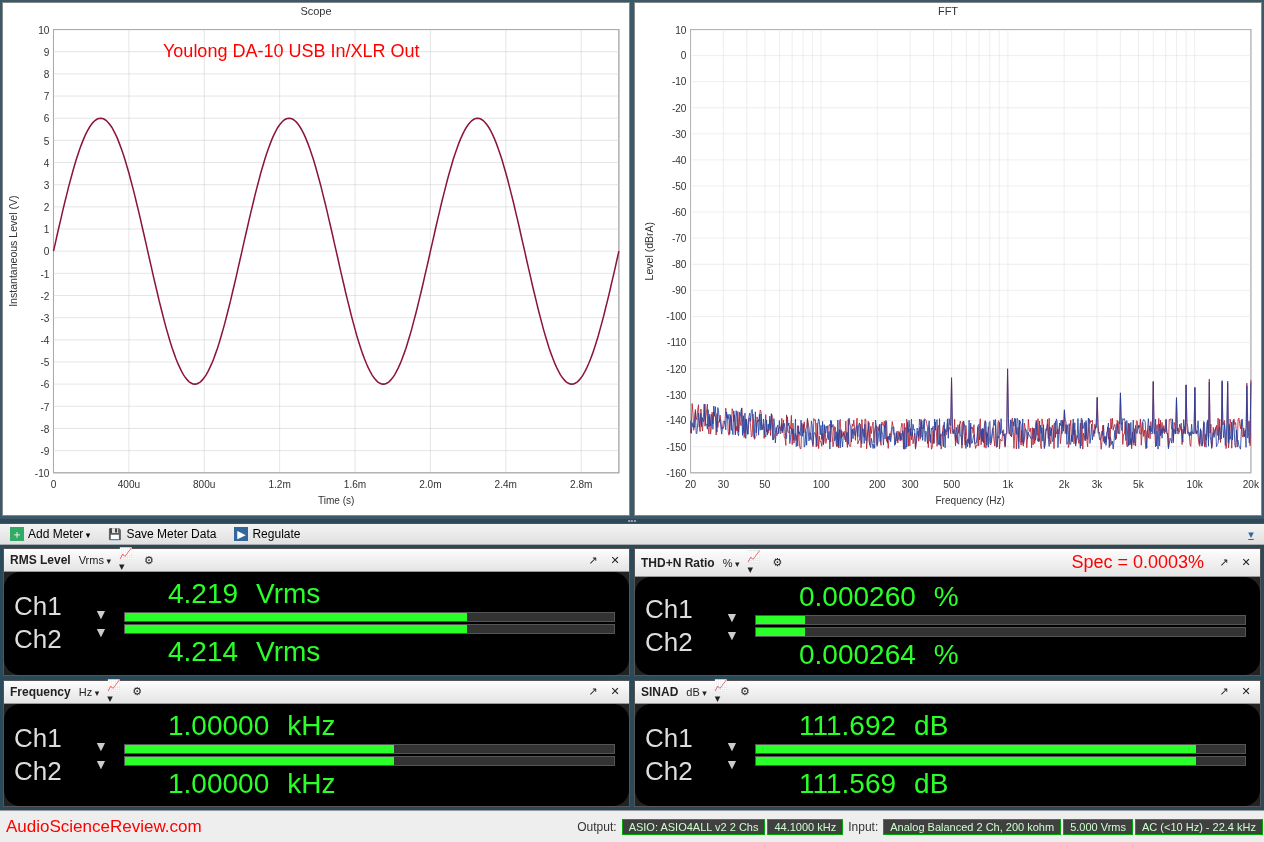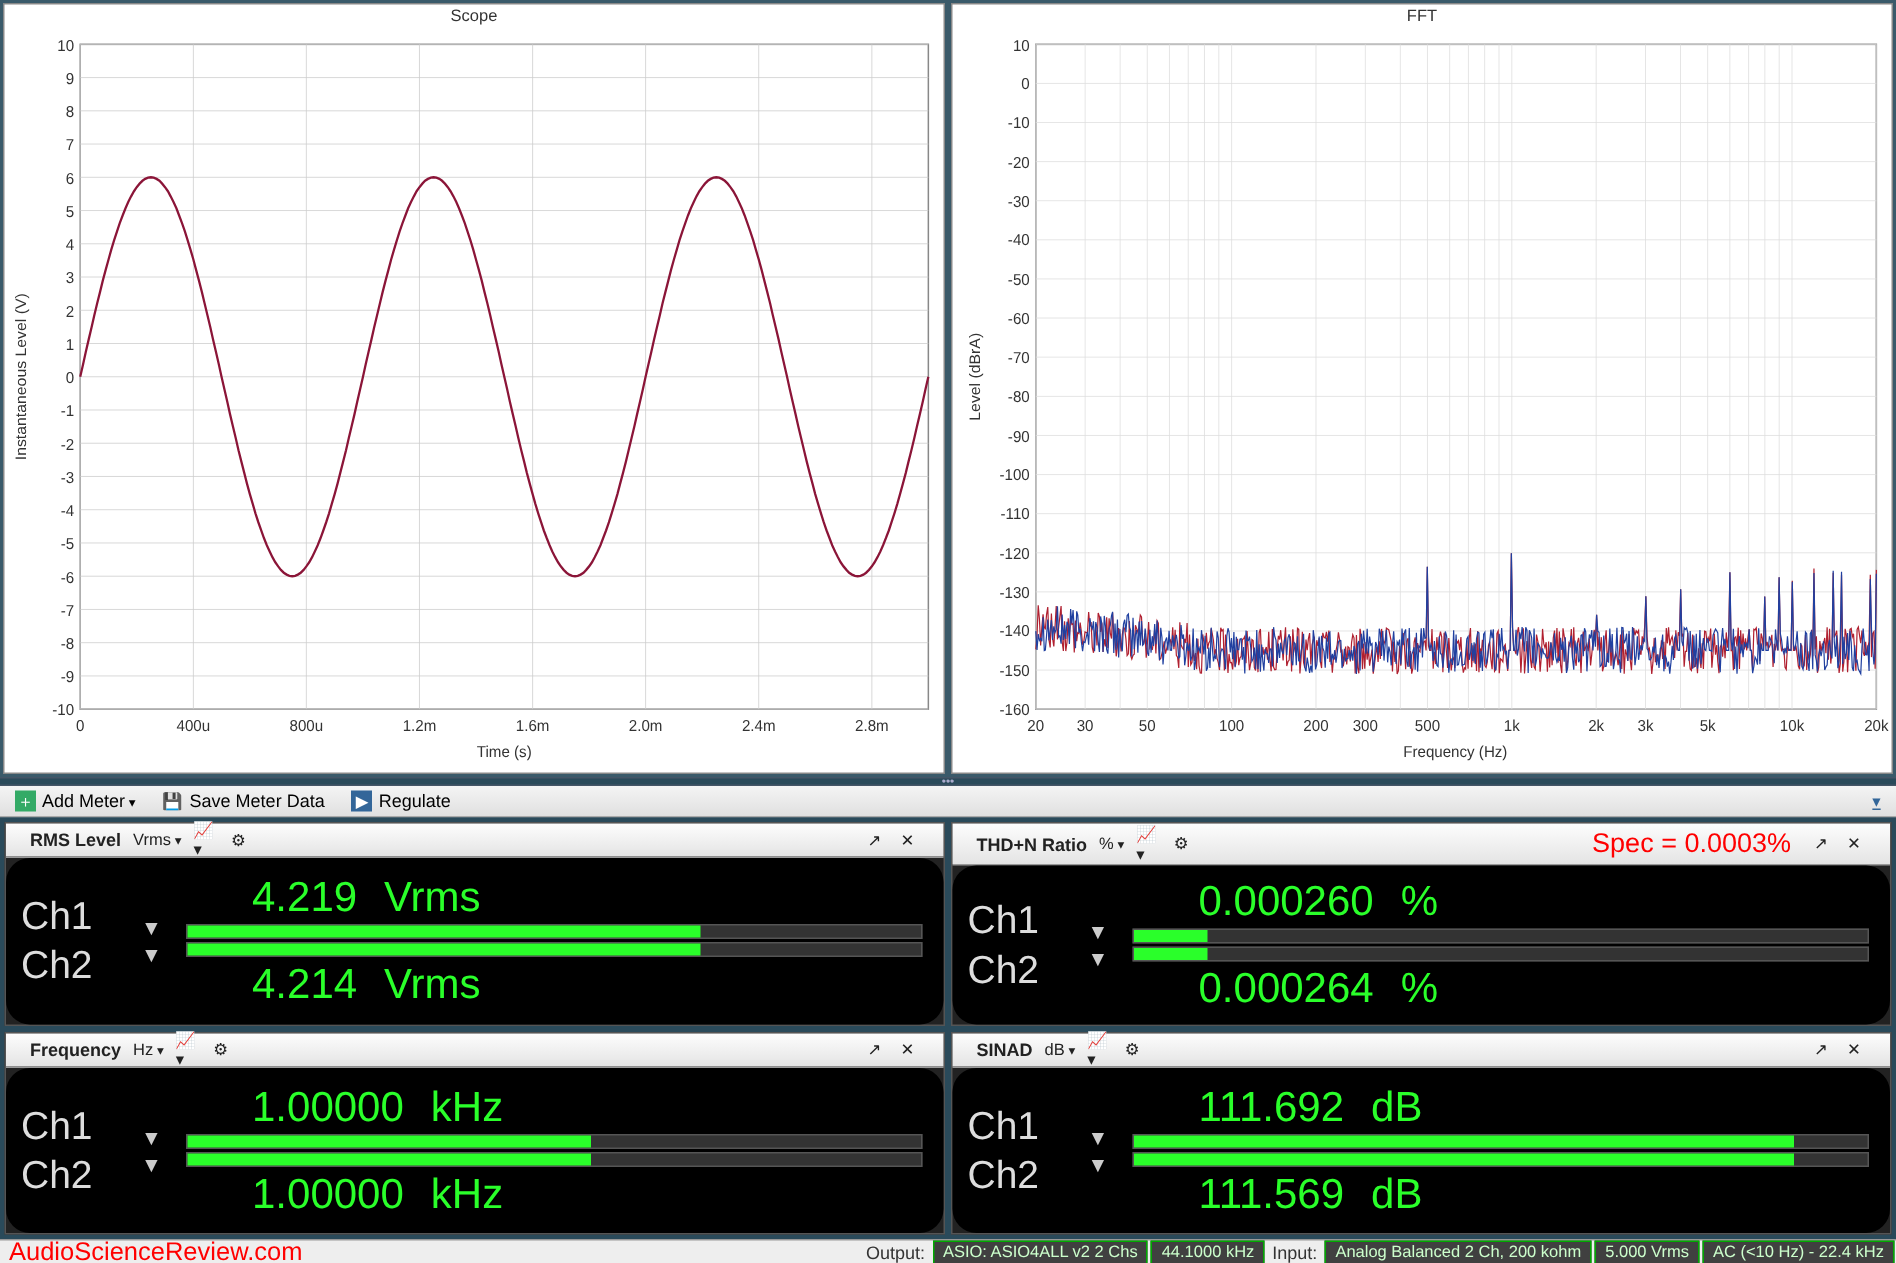--- a/index.html
+++ b/index.html
@@ -85,21 +85,21 @@
 }
 .meter-panel {
   background: #222;
   border: 1px solid #555;
   display: flex;
   flex-direction: column;
 }
 .meter-header {
   background: linear-gradient(#fdfdfd, #e4e4e4);
   border-bottom: 1px solid #999;
-  padding: 3px 16px;
+  padding: 3px 6px;
   display: flex;
   align-items: center;
   gap: 6px;
   font-size: 12px;
   color: #222;
 }
 .meter-header .title { font-weight: bold; }
 .meter-header .unit-dd {
   font-size: 11px;
   padding: 0 2px;
@@ -170,21 +170,21 @@
   margin: 0 4px;
 }
 .meter-row-top { align-items: flex-end; }
 .meter-row-bottom { align-items: flex-start; }
 .status-bar {
   background: #eee;
   border-top: 1px solid #999;
   display: flex;
   align-items: center;
   font-size: 12px;
-  height: 16px;
+  height: 32px;
 }
 .footer-text {
   color: #ff0000;
   font-size: 17px;
   padding: 0 6px;
 }
 .status-spacer { flex: 1; }
 .status-label {
   color: #333;
   padding: 0 4px;
@@ -280,20 +280,21 @@
               <text x="423.3" y="444">2.0m</text>
             <text x="498" y="444">2.4m</text>
               <text x="572.7" y="444">2.8m</text>
           </g>
           <text x="330" y="460" font-size="10" fill="#333" text-anchor="middle">Time (s)</text>
           <text x="14" y="220" font-size="10" fill="#333" text-anchor="middle" transform="rotate(-90 14 220)">Instantaneous Level (V)</text>
 
           <path id="sine" stroke="#8b1538" stroke-width="1.5" fill="none" d="M50.0 220.0 L51.9 212.1 L53.7 204.2 L55.6 196.4 L57.5 188.7 L59.3 181.1 L61.2 173.6 L63.1 166.4 L64.9 159.3 L66.8 152.5 L68.7 145.9 L70.5 139.7 L72.4 133.7 L74.3 128.1 L76.1 122.9 L78.0 118.1 L79.9 113.6 L81.7 109.6 L83.6 106.0 L85.5 102.8 L87.3 100.2 L89.2 98.0 L91.1 96.2 L92.9 95.0 L94.8 94.2 L96.7 94.0 L98.5 94.2 L100.4 95.0 L102.3 96.2 L104.1 98.0 L106.0 100.2 L107.9 102.8 L109.7 106.0 L111.6 109.6 L113.5 113.6 L115.3 118.1 L117.2 122.9 L119.1 128.1 L120.9 133.7 L122.8 139.7 L124.7 145.9 L126.5 152.5 L128.4 159.3 L130.3 166.4 L132.1 173.6 L134.0 181.1 L135.9 188.7 L137.7 196.4 L139.6 204.2 L141.5 212.1 L143.3 220.0 L145.2 227.9 L147.1 235.8 L148.9 243.6 L150.8 251.3 L152.7 258.9 L154.5 266.4 L156.4 273.6 L158.3 280.7 L160.1 287.5 L162.0 294.1 L163.9 300.3 L165.7 306.3 L167.6 311.9 L169.5 317.1 L171.3 321.9 L173.2 326.4 L175.1 330.4 L176.9 334.0 L178.8 337.2 L180.7 339.8 L182.5 342.0 L184.4 343.8 L186.3 345.0 L188.1 345.8 L190.0 346.0 L191.9 345.8 L193.7 345.0 L195.6 343.8 L197.5 342.0 L199.3 339.8 L201.2 337.2 L203.1 334.0 L204.9 330.4 L206.8 326.4 L208.7 321.9 L210.5 317.1 L212.4 311.9 L214.3 306.3 L216.1 300.3 L218.0 294.1 L219.9 287.5 L221.7 280.7 L223.6 273.6 L225.5 266.4 L227.3 258.9 L229.2 251.3 L231.1 243.6 L232.9 235.8 L234.8 227.9 L236.7 220.0 L238.5 212.1 L240.4 204.2 L242.3 196.4 L244.1 188.7 L246.0 181.1 L247.9 173.6 L249.7 166.4 L251.6 159.3 L253.5 152.5 L255.3 145.9 L257.2 139.7 L259.1 133.7 L260.9 128.1 L262.8 122.9 L264.7 118.1 L266.5 113.6 L268.4 109.6 L270.3 106.0 L272.1 102.8 L274.0 100.2 L275.9 98.0 L277.7 96.2 L279.6 95.0 L281.5 94.2 L283.3 94.0 L285.2 94.2 L287.1 95.0 L288.9 96.2 L290.8 98.0 L292.7 100.2 L294.5 102.8 L296.4 106.0 L298.3 109.6 L300.1 113.6 L302.0 118.1 L303.9 122.9 L305.7 128.1 L307.6 133.7 L309.5 139.7 L311.3 145.9 L313.2 152.5 L315.1 159.3 L316.9 166.4 L318.8 173.6 L320.7 181.1 L322.5 188.7 L324.4 196.4 L326.3 204.2 L328.1 212.1 L330.0 220.0 L331.9 227.9 L333.7 235.8 L335.6 243.6 L337.5 251.3 L339.3 258.9 L341.2 266.4 L343.1 273.6 L344.9 280.7 L346.8 287.5 L348.7 294.1 L350.5 300.3 L352.4 306.3 L354.3 311.9 L356.1 317.1 L358.0 321.9 L359.9 326.4 L361.7 330.4 L363.6 334.0 L365.5 337.2 L367.3 339.8 L369.2 342.0 L371.1 343.8 L372.9 345.0 L374.8 345.8 L376.7 346.0 L378.5 345.8 L380.4 345.0 L382.3 343.8 L384.1 342.0 L386.0 339.8 L387.9 337.2 L389.7 334.0 L391.6 330.4 L393.5 326.4 L395.3 321.9 L397.2 317.1 L399.1 311.9 L400.9 306.3 L402.8 300.3 L404.7 294.1 L406.5 287.5 L408.4 280.7 L410.3 273.6 L412.1 266.4 L414.0 258.9 L415.9 251.3 L417.7 243.6 L419.6 235.8 L421.5 227.9 L423.3 220.0 L425.2 212.1 L427.1 204.2 L428.9 196.4 L430.8 188.7 L432.7 181.1 L434.5 173.6 L436.4 166.4 L438.3 159.3 L440.1 152.5 L442.0 145.9 L443.9 139.7 L445.7 133.7 L447.6 128.1 L449.5 122.9 L451.3 118.1 L453.2 113.6 L455.1 109.6 L456.9 106.0 L458.8 102.8 L460.7 100.2 L462.5 98.0 L464.4 96.2 L466.3 95.0 L468.1 94.2 L470.0 94.0 L471.9 94.2 L473.7 95.0 L475.6 96.2 L477.5 98.0 L479.3 100.2 L481.2 102.8 L483.1 106.0 L484.9 109.6 L486.8 113.6 L488.7 118.1 L490.5 122.9 L492.4 128.1 L494.3 133.7 L496.1 139.7 L498.0 145.9 L499.9 152.5 L501.7 159.3 L503.6 166.4 L505.5 173.6 L507.3 181.1 L509.2 188.7 L511.1 196.4 L512.9 204.2 L514.8 212.1 L516.7 220.0 L518.5 227.9 L520.4 235.8 L522.3 243.6 L524.1 251.3 L526.0 258.9 L527.9 266.4 L529.7 273.6 L531.6 280.7 L533.5 287.5 L535.3 294.1 L537.2 300.3 L539.1 306.3 L540.9 311.9 L542.8 317.1 L544.7 321.9 L546.5 326.4 L548.4 330.4 L550.3 334.0 L552.1 337.2 L554.0 339.8 L555.9 342.0 L557.7 343.8 L559.6 345.0 L561.5 345.8 L563.3 346.0 L565.2 345.8 L567.1 345.0 L568.9 343.8 L570.8 342.0 L572.7 339.8 L574.5 337.2 L576.4 334.0 L578.3 330.4 L580.1 326.4 L582.0 321.9 L583.9 317.1 L585.7 311.9 L587.6 306.3 L589.5 300.3 L591.3 294.1 L593.2 287.5 L595.1 280.7 L596.9 273.6 L598.8 266.4 L600.7 258.9 L602.5 251.3 L604.4 243.6 L606.3 235.8 L608.1 227.9 L610.0 220.0"></path>
         </g>
       </svg>
+      <div class="annotation" style="top:22px; left:160px;">Youlong DA-10 USB In/XLR Out</div>
     </div>
   </div>
 
   <div class="chart-panel">
     <div class="chart-title">FFT</div>
     <div class="chart-body">
       <svg viewBox="0 0 620 470" width="100%" height="100%" preserveAspectRatio="none">
         <rect x="55" y="10" width="555" height="420" fill="#fff" stroke="#888"></rect>
 
         <g stroke="#ddd" stroke-width="0.5">

